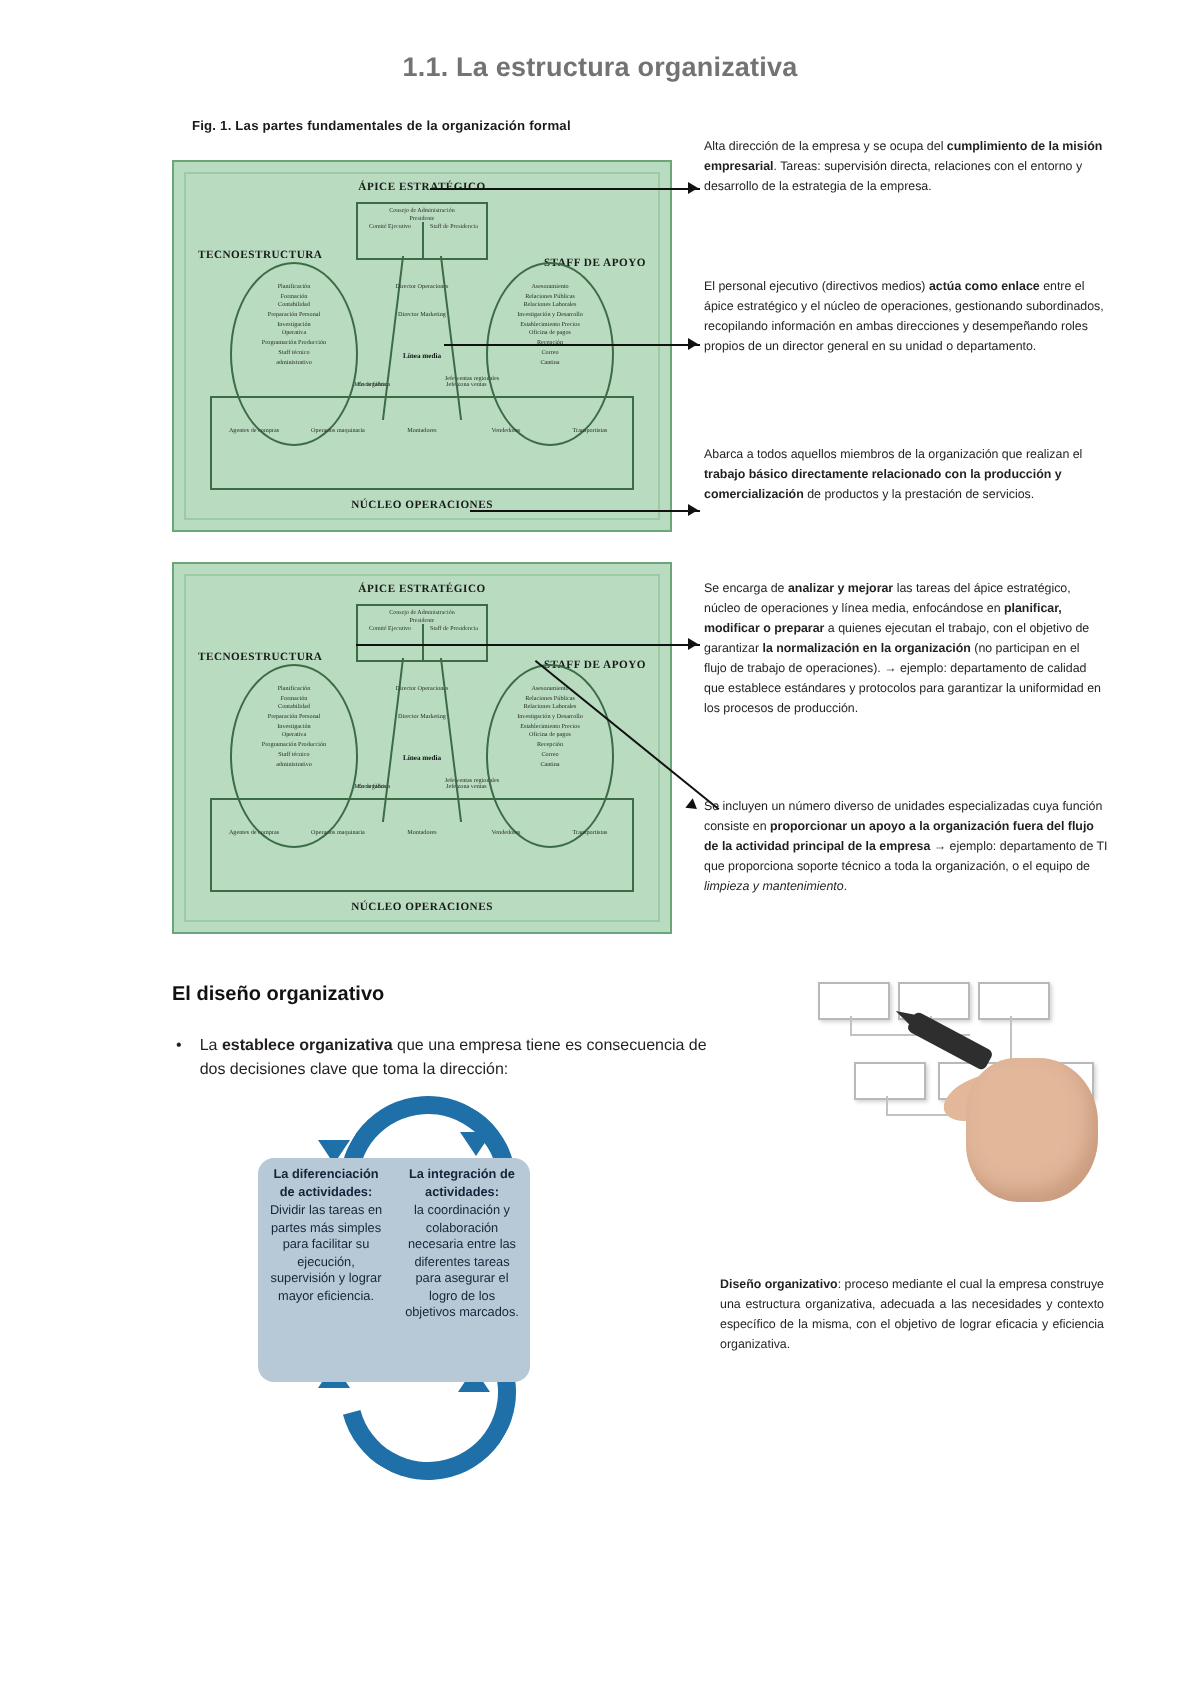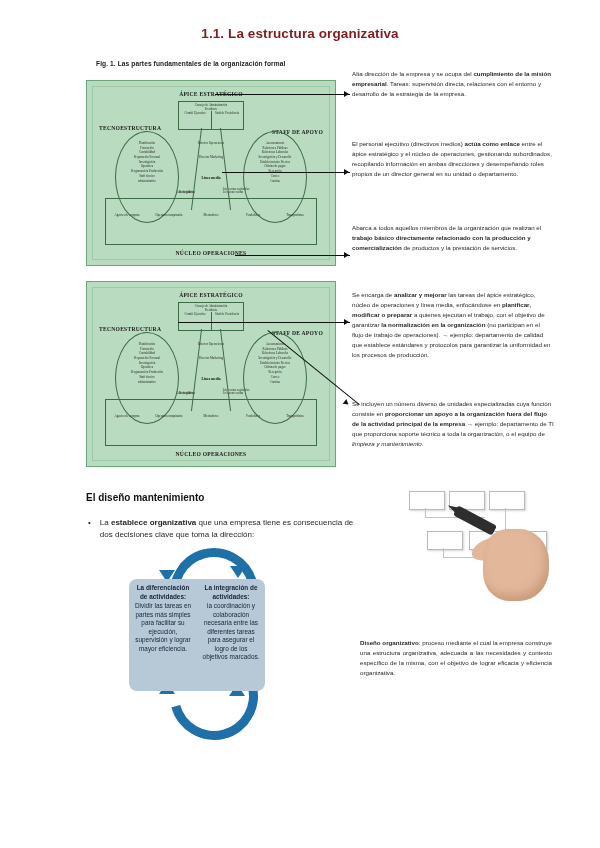--- a/index.html
+++ b/index.html
@@ -11,21 +11,21 @@
     position:relative;
     overflow:hidden;
   }
   .page{position:relative;width:600px;height:848px;}
 
   
   .doc-title{
     position:absolute;left:0;top:26px;width:600px;
     text-align:center;
     font-size:13.5px;font-weight:bold;
-    color:#7f1d1d;
+    color:#737373;
     letter-spacing:.1px;
   }
 
   
   .fig-caption{
     position:absolute;left:96px;top:60px;
     font-size:6.6px;font-weight:bold;color:#1a1a1a;
     letter-spacing:.1px;
   }
 
@@ -394,21 +394,21 @@
   <div class="note" id="note-3">
     <span>Abarca a todos aquellos miembros de la organización que realizan el </span><b>trabajo básico directamente relacionado con la producción y comercialización</b><span> de productos y la prestación de servicios.</span>
   </div>
   <div class="note" id="note-4">
     <span>Se encarga de </span><b>analizar y mejorar</b><span> las tareas del ápice estratégico, núcleo de operaciones y línea media, enfocándose en </span><b>planificar, modificar o preparar</b><span> a quienes ejecutan el trabajo, con el objetivo de garantizar </span><b>la normalización en la organización</b><span> (no participan en el flujo de trabajo de operaciones). → ejemplo: departamento de calidad que establece estándares y protocolos para garantizar la uniformidad en los procesos de producción.</span>
   </div>
   <div class="note" id="note-5">
     <span>Se incluyen un número diverso de unidades especializadas cuya función consiste en </span><b>proporcionar un apoyo a la organización fuera del flujo de la actividad principal de la empresa</b><span> → ejemplo: departamento de TI que proporciona soporte técnico a toda la organización, o el equipo de </span><i>limpieza y mantenimiento</i><span>.</span>
   </div>
 
-  <div class="sec-heading">El diseño mantenimiento</div>
+  <div class="sec-heading">El diseño organizativo</div>
 
   <div class="bullet-row">
     <span class="bullet-dot">•</span>
     <span><span>La </span><b>establece organizativa</b><span> que una empresa tiene es consecuencia de dos decisiones clave que toma la dirección:</span></span>
   </div>
 
   <div class="cycle">
     <div class="arc" id="arc-top"></div>
     <div class="arc" id="arc-bottom"></div>
     <div class="arc-tip" id="tip-left"></div>

